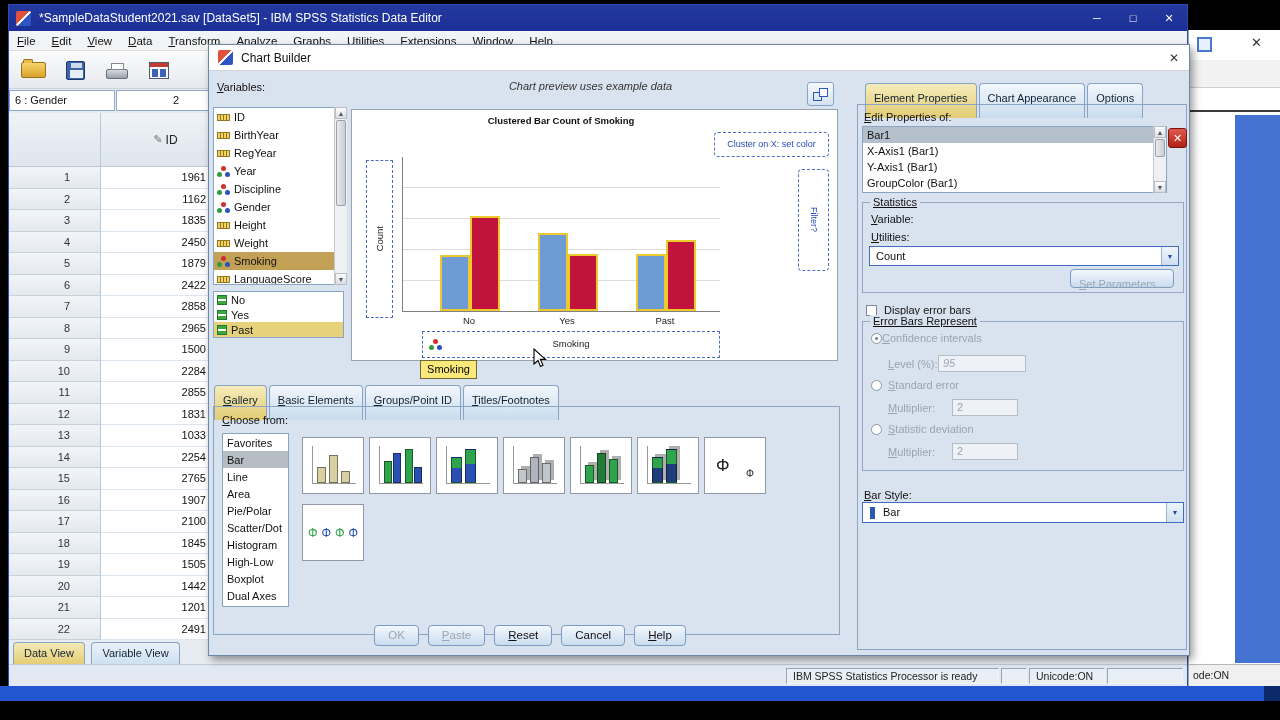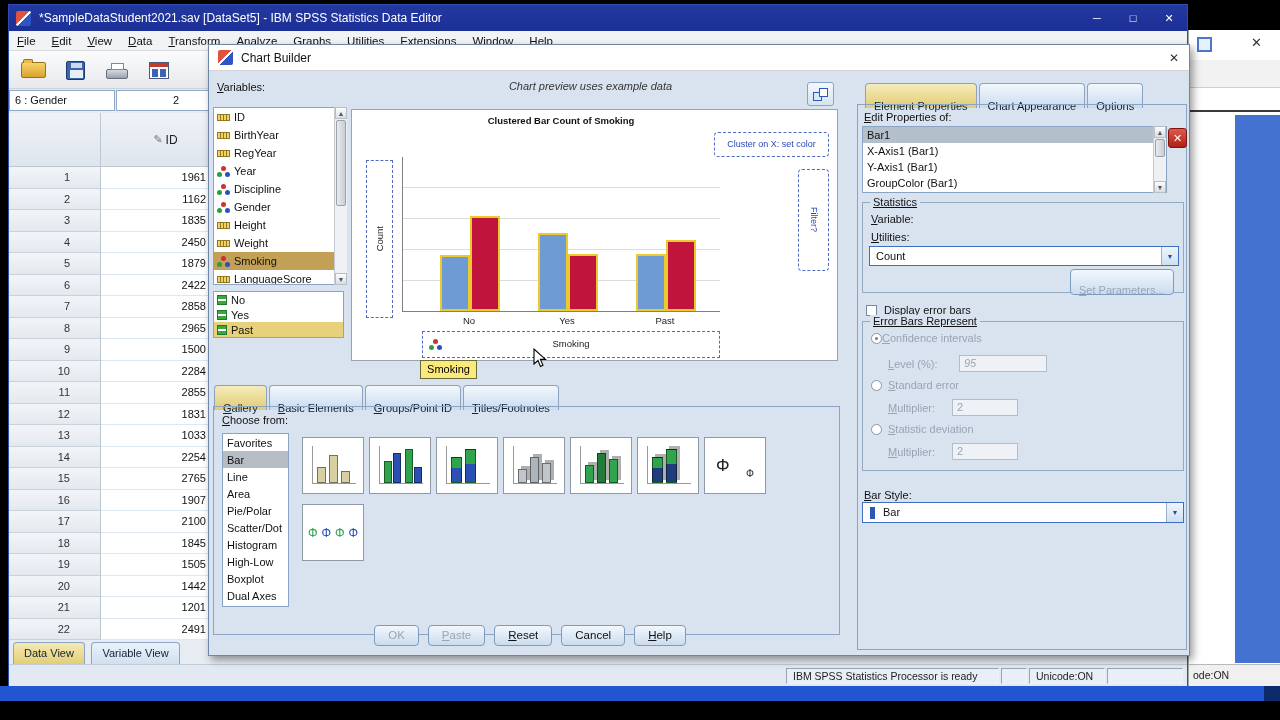--- a/index.html
+++ b/index.html
@@ -72,21 +72,21 @@
 .cv-title{position:absolute;left:50px;top:5px;width:318px;text-align:center;font-weight:bold;font-size:9.5px;color:#111;}
 .dash{border:1px dashed #4e6cc4;}
 .hint{color:#2a49b8;font-size:9px;text-align:center;}
 .plot{position:absolute;left:50px;top:47px;width:318px;height:155px;border-left:1px solid #808080;border-bottom:1px solid #808080;background-image:repeating-linear-gradient(to top,transparent 0 30px,#dcdcdc 30px 31px);}
 .pbar{position:absolute;bottom:0;width:30px;border:2px solid #ecc92c;}
 .xtick{position:absolute;top:205px;width:50px;text-align:center;font-size:9.5px;color:#222;}
 .vert-up{writing-mode:vertical-rl;transform:rotate(180deg);}
 .vert-dn{writing-mode:vertical-rl;}
 .tooltip{position:absolute;left:211px;top:315px;width:57px;height:19px;background:#fbe97c;border:1px solid #6a6a3a;text-align:center;line-height:17px;font-size:11px;color:#000;z-index:5;}
 
-.tab{height:17px;line-height:20px;padding:12px 8px;background:linear-gradient(#f2f7fc,#c9dcee);border:1px solid #88a4c2;border-bottom:none;border-radius:4px 4px 0 0;margin-right:2px;font-size:11px;color:#123;}
+.tab{height:35px;line-height:20px;padding:4px 8px;background:linear-gradient(#f2f7fc,#c9dcee);border:1px solid #88a4c2;border-bottom:none;border-radius:4px 4px 0 0;margin-right:2px;font-size:11px;color:#123;}
 .tab-active{background:linear-gradient(#f6ecbc,#e2cb72);}
 .btn{height:21px;line-height:19px;padding:0 13px;border:1px solid #7a9cc0;border-radius:4px;background:linear-gradient(#f2f7fc,#cbdcef);font-size:11.5px;color:#111;}
 .btn-disabled{color:#9aa6b2;}
 .panelbox{position:absolute;border:1px solid #8aa4c4;}
 
 .gcell{position:absolute;width:62px;height:57px;background:#fff;border:1px solid #8f9aa6;}
 .mini{position:absolute;left:9px;bottom:9px;width:44px;height:38px;border-left:1px solid #999;border-bottom:1px solid #999;display:flex;align-items:flex-end;gap:3px;padding-left:4px;}
 .mini i{width:9px;display:block;border:1px solid rgba(0,0,0,.45);}
 .m3d i{box-shadow:3px -3px 0 rgba(110,110,110,.55);}
 .phiwrap{position:absolute;inset:3px;display:flex;flex-wrap:wrap;align-items:center;justify-content:space-around;color:#222;}
@@ -523,36 +523,36 @@
       <div class="red-x" style="left:310px;top:23px;width:19px;height:20px;">✕</div>
 
       <div class="group" style="left:4px;top:97px;width:322px;height:91px;">
         <span class="group-label">Statistics</span>
         <div class="lbl accel" style="left:8px;top:10px;">Variable:</div>
         <div class="lbl accel" style="left:8px;top:28px;">Utilities:</div>
         <div class="combo" style="left:6px;top:43px;width:310px;height:20px;">
           <span class="combo-text">Count</span>
           <span class="combo-arrow">▼</span>
         </div>
-        <div class="btn btn-disabled accel abs" style="left:207px;top:66px;height:19px;line-height:17px;padding:12px 8px;font-size:11px;">Set Parameters...</div>
+        <div class="btn btn-disabled accel abs" style="left:207px;top:66px;height:19px;line-height:17px;padding:6px 8px;font-size:11px;">Set Parameters...</div>
       </div>
 
       <div class="abs" style="left:8px;top:199px;display:flex;align-items:center;gap:7px;">
         <span class="checkbox"></span>
         <span class="accel" style="font-size:11px;color:#111;">Display error bars</span>
       </div>
 
       <div class="group" style="left:4px;top:216px;width:322px;height:150px;">
         <span class="group-label">Error Bars Represent</span>
         <div class="abs" style="left:8px;top:10px;display:flex;align-items:center;">
           <span class="radio on"></span>
           <span class="dislbl accel">Confidence intervals</span>
         </div>
         <div class="dislbl accel abs" style="left:25px;top:36px;">Level (%):</div>
-        <div class="field" style="left:96px;top:33px;width:88px;font-style:italic;">95</div>
+        <div class="field" style="left:75px;top:33px;width:88px;font-style:italic;">95</div>
         <div class="abs" style="left:8px;top:57px;display:flex;align-items:center;gap:6px;">
           <span class="radio"></span>
           <span class="dislbl accel">Standard error</span>
         </div>
         <div class="dislbl accel abs" style="left:25px;top:80px;">Multiplier:</div>
         <div class="field" style="left:89px;top:77px;width:66px;">2</div>
         <div class="abs" style="left:8px;top:101px;display:flex;align-items:center;gap:6px;">
           <span class="radio"></span>
           <span class="dislbl accel">Statistic deviation</span>
         </div>

